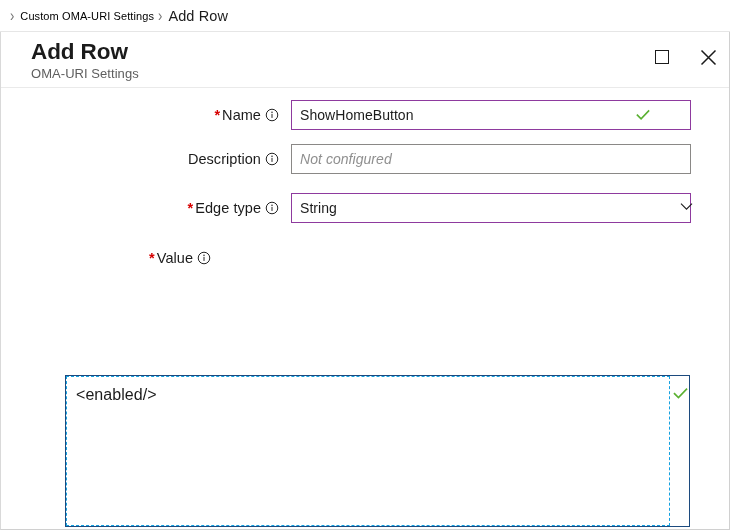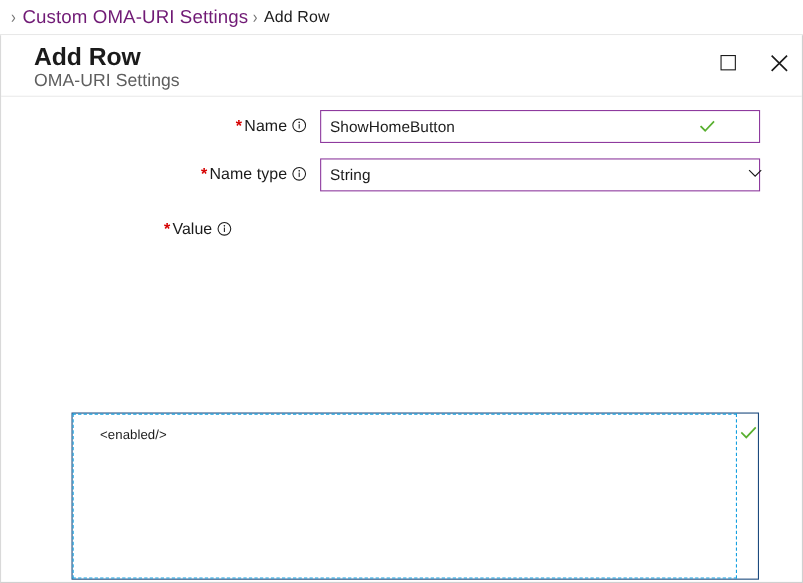--- a/index.html
+++ b/index.html
@@ -32,22 +32,22 @@
   }
   .bc-chev {
     color: #767676;
     font-size: 13px;
     line-height: 1;
     padding: 0 6px 0 4px;
     display: inline-block;
     transform: scaleY(1.25);
   }
   .bc-link {
-    color: #701a75;
-    font-size: 17px;
+    color: #000000;
+    font-size: 11px;
     letter-spacing: 0.1px;
     cursor: pointer;
     white-space: nowrap;
     text-align: center;
   }
   .bc-current {
     color: #1b1b1b;
     font-size: 14.5px;
     letter-spacing: 0.1px;
     white-space: nowrap;
@@ -77,21 +77,21 @@
     left: 30px; top: 6px;
   }
   #blade-title {
     font-size: 22.5px;
     font-weight: 600;
     color: #1b1b1b;
     line-height: 27px;
     letter-spacing: -0.1px;
   }
   #blade-subtitle {
-    font-size: 16px;
+    font-size: 13px;
     color: #5e5e5e;
     line-height: 16px;
     margin-top: 1px;
     letter-spacing: 0.05px;
   }
   #window-controls {
     position: absolute;
     right: 6px; top: 10px;
     display: flex;
     align-items: center;
@@ -235,29 +235,29 @@
   }
   #value-focus-ring {
     position: absolute;
     left: 0px; top: 0px;
     right: 19px; bottom: 0px;
     border: 1.5px dashed #14a0e0;
     pointer-events: none;
   }
   #value-textarea {
     position: absolute;
-    left: 15px; top: 0;
+    left: 0; top: 0;
     width: 604px;
     height: 149px;
     border: none;
     outline: none;
     resize: none;
     background: transparent;
     font-family: "Liberation Sans", sans-serif;
-    font-size: 12px;
+    font-size: 16px;
     color: #1b1b1b;
     padding: 10px 8px 8px 10px;
     line-height: 18px;
     letter-spacing: 0.05px;
   }
   #value-check {
     position: absolute;
     right: 1px; top: 10px;
     width: 15px; height: 15px;
     pointer-events: none;
@@ -307,25 +307,37 @@
             </svg>
         </div>
         <div class="field-wrap">
           <input class="txt valid" type="text" value="ShowHomeButton" style="">
           <svg class="check" viewBox="0 0 16 16">
             <path d="M1.6 8.2 L5.8 12.4 L14.4 3.4" stroke="#5ab031" stroke-width="1.8" fill="none" stroke-linecap="square"></path>
           </svg>
         </div>
       </div>
 
-
-
       <div class="form-row">
         <div class="row-label">
-          <span class="req">*</span><span>Name type</span><svg class="info-icon" viewBox="0 0 16 16">
+          <span>Description</span><svg class="info-icon" viewBox="0 0 16 16">
+              <circle cx="8" cy="8" r="6.6" fill="none" stroke="#1b1b1b" stroke-width="1.1"></circle>
+              <circle cx="8" cy="4.9" r="0.85" fill="#1b1b1b"></circle>
+              <rect x="7.45" y="6.7" width="1.1" height="4.6" fill="#1b1b1b"></rect>
+            </svg>
+        </div>
+        <div class="field-wrap">
+          <input class="txt" type="text" placeholder="Not configured" style="">
+        </div>
+      </div>
+
+
+      <div class="form-row">
+        <div class="row-label">
+          <span class="req">*</span><span>Edge type</span><svg class="info-icon" viewBox="0 0 16 16">
               <circle cx="8" cy="8" r="6.6" fill="none" stroke="#1b1b1b" stroke-width="1.1"></circle>
               <circle cx="8" cy="4.9" r="0.85" fill="#1b1b1b"></circle>
               <rect x="7.45" y="6.7" width="1.1" height="4.6" fill="#1b1b1b"></rect>
             </svg>
         </div>
         <div class="sel-wrap">
           <select class="sel">
             <option>String</option>
           </select>
           <svg class="chev-down" viewBox="0 0 14 9">

